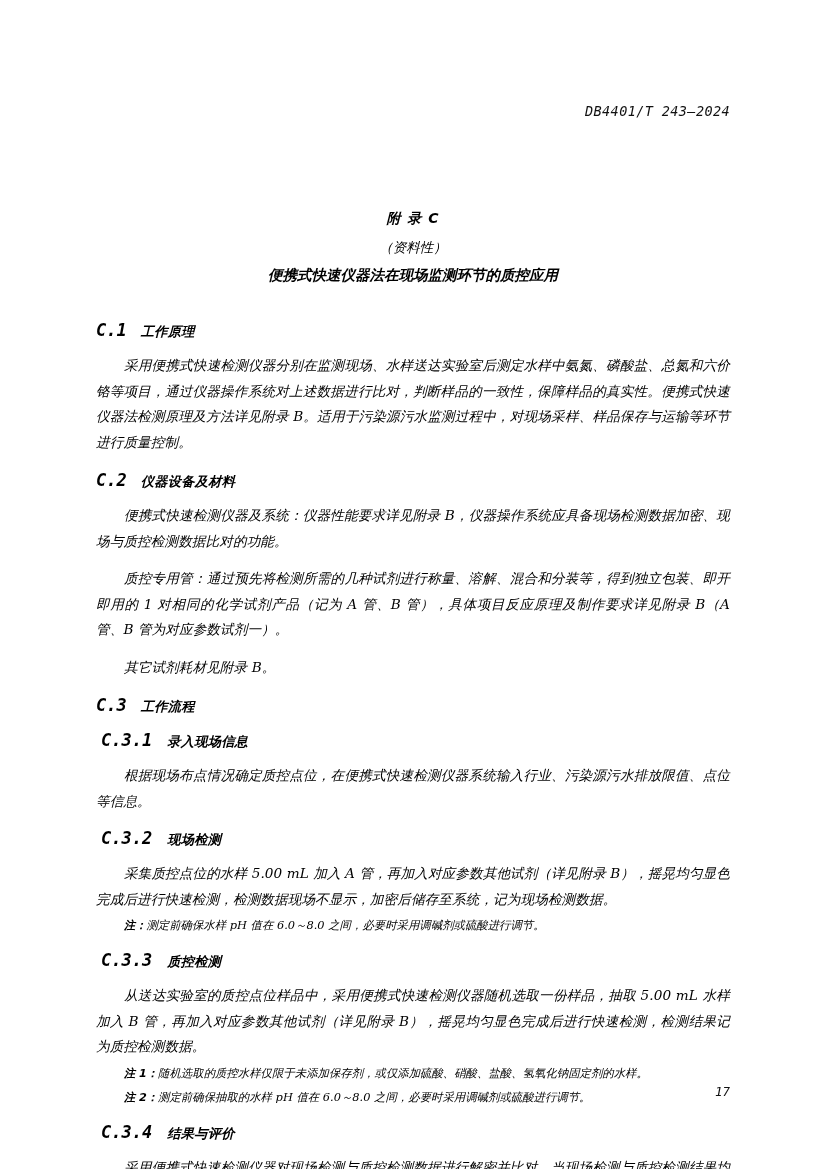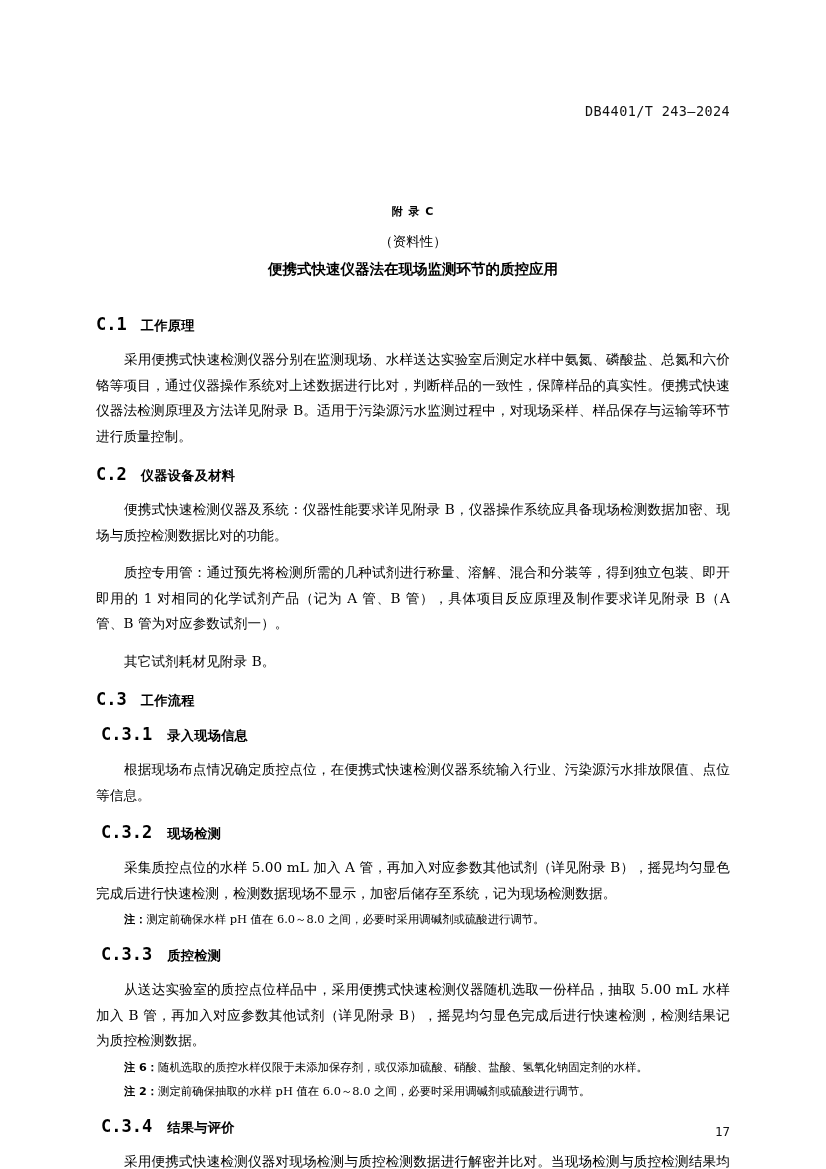--- a/index.html
+++ b/index.html
@@ -15,20 +15,21 @@
     color: #000000;
     overflow: hidden;
   }
 
   .page {
     position: absolute;
     left: 0; top: 0;
     width: 768px;
     height: 1169px;
     background: #fff;
+    font-style: italic;
   }
 
   
   .header {
     position: absolute;
     left: 96px;
     top: 103px;
     width: 634px;
     text-align: right;
     font-family: "DejaVu Sans Mono", "Liberation Mono", monospace;
@@ -44,23 +45,23 @@
     left: 96px;
     top: 196px;
     width: 634px;
   }
 
   
   .annex-title {
     text-align: center;
     font-family: "DejaVu Sans", "Liberation Sans", sans-serif;
     font-weight: bold;
-    font-size: 11px;
+    font-size: 14px;
     letter-spacing: 1px;
-    margin: 6px 0 9px 0;
+    margin: 12px 0 9px 0;
     line-height: 20px;
   }
   .annex-kind {
     text-align: center;
     font-family: "DejaVu Sans", "Liberation Sans", sans-serif;
     font-size: 13.5px;
     margin: 0 0 8px 0;
     line-height: 20px;
   }
   .annex-name {
@@ -126,21 +127,21 @@
   p.note .lbl {
     font-family: "DejaVu Sans", "Liberation Sans", sans-serif;
     font-weight: bold;
     font-size: 11.2px;
   }
 
   
   .folio {
     position: absolute;
     left: 96px;
-    top: 1124px;
+    top: 1084px;
     width: 634px;
     text-align: right;
     font-family: "DejaVu Sans Mono", "Liberation Mono", monospace;
     font-size: 12.5px;
     color: #111;
   }
 </style>
 </head>
 <body>
 
@@ -162,21 +163,21 @@
         <p class="body">质控专用管：通过预先将检测所需的几种试剂进行称量、溶解、混合和分装等，得到独立包装、即开即用的 1 对相同的化学试剂产品（记为 A 管、B 管），具体项目反应原理及制作要求详见附录 B（A 管、B 管为对应参数试剂一）。</p>
         <p class="body last">其它试剂耗材见附录 B。</p>
         <div class="clause"><span class="num">C.3</span><span class="cap">工作流程</span></div>
         <div class="clause sub"><span class="num">C.3.1</span><span class="cap">录入现场信息</span></div>
         <p class="body last">根据现场布点情况确定质控点位，在便携式快速检测仪器系统输入行业、污染源污水排放限值、点位等信息。</p>
         <div class="clause sub"><span class="num">C.3.2</span><span class="cap">现场检测</span></div>
         <p class="body last">采集质控点位的水样 5.00 mL 加入 A 管，再加入对应参数其他试剂（详见附录 B），摇晃均匀显色完成后进行快速检测，检测数据现场不显示，加密后储存至系统，记为现场检测数据。</p>
         <p class="note"><span class="lbl">注：</span><span>测定前确保水样 pH 值在 6.0～8.0 之间，必要时采用调碱剂或硫酸进行调节。</span></p>
         <div class="clause sub"><span class="num">C.3.3</span><span class="cap">质控检测</span></div>
         <p class="body last">从送达实验室的质控点位样品中，采用便携式快速检测仪器随机选取一份样品，抽取 5.00 mL 水样加入 B 管，再加入对应参数其他试剂（详见附录 B），摇晃均匀显色完成后进行快速检测，检测结果记为质控检测数据。</p>
-        <p class="note"><span class="lbl">注 6：</span><span>随机选取的质控水样仅限于未添加保存剂，或仅添加硫酸、硝酸、盐酸、氢氧化钠固定剂的水样。</span></p>
+        <p class="note"><span class="lbl">注 1：</span><span>随机选取的质控水样仅限于未添加保存剂，或仅添加硫酸、硝酸、盐酸、氢氧化钠固定剂的水样。</span></p>
         <p class="note"><span class="lbl">注 2：</span><span>测定前确保抽取的水样 pH 值在 6.0～8.0 之间，必要时采用调碱剂或硫酸进行调节。</span></p>
         <div class="clause sub"><span class="num">C.3.4</span><span class="cap">结果与评价</span></div>
         <p class="body">采用便携式快速检测仪器对现场检测与质控检测数据进行解密并比对。当现场检测与质控检测结果均小于等于污水排放限值或均大于污水排放限值时，判定比对结果合格；否则比较两个数据的相对偏差（RD），相对偏差≤20%为合格，其余为不合格。</p>
       </div>
 
   </div>
 
   <div class="folio">17</div>
 
 </div>

